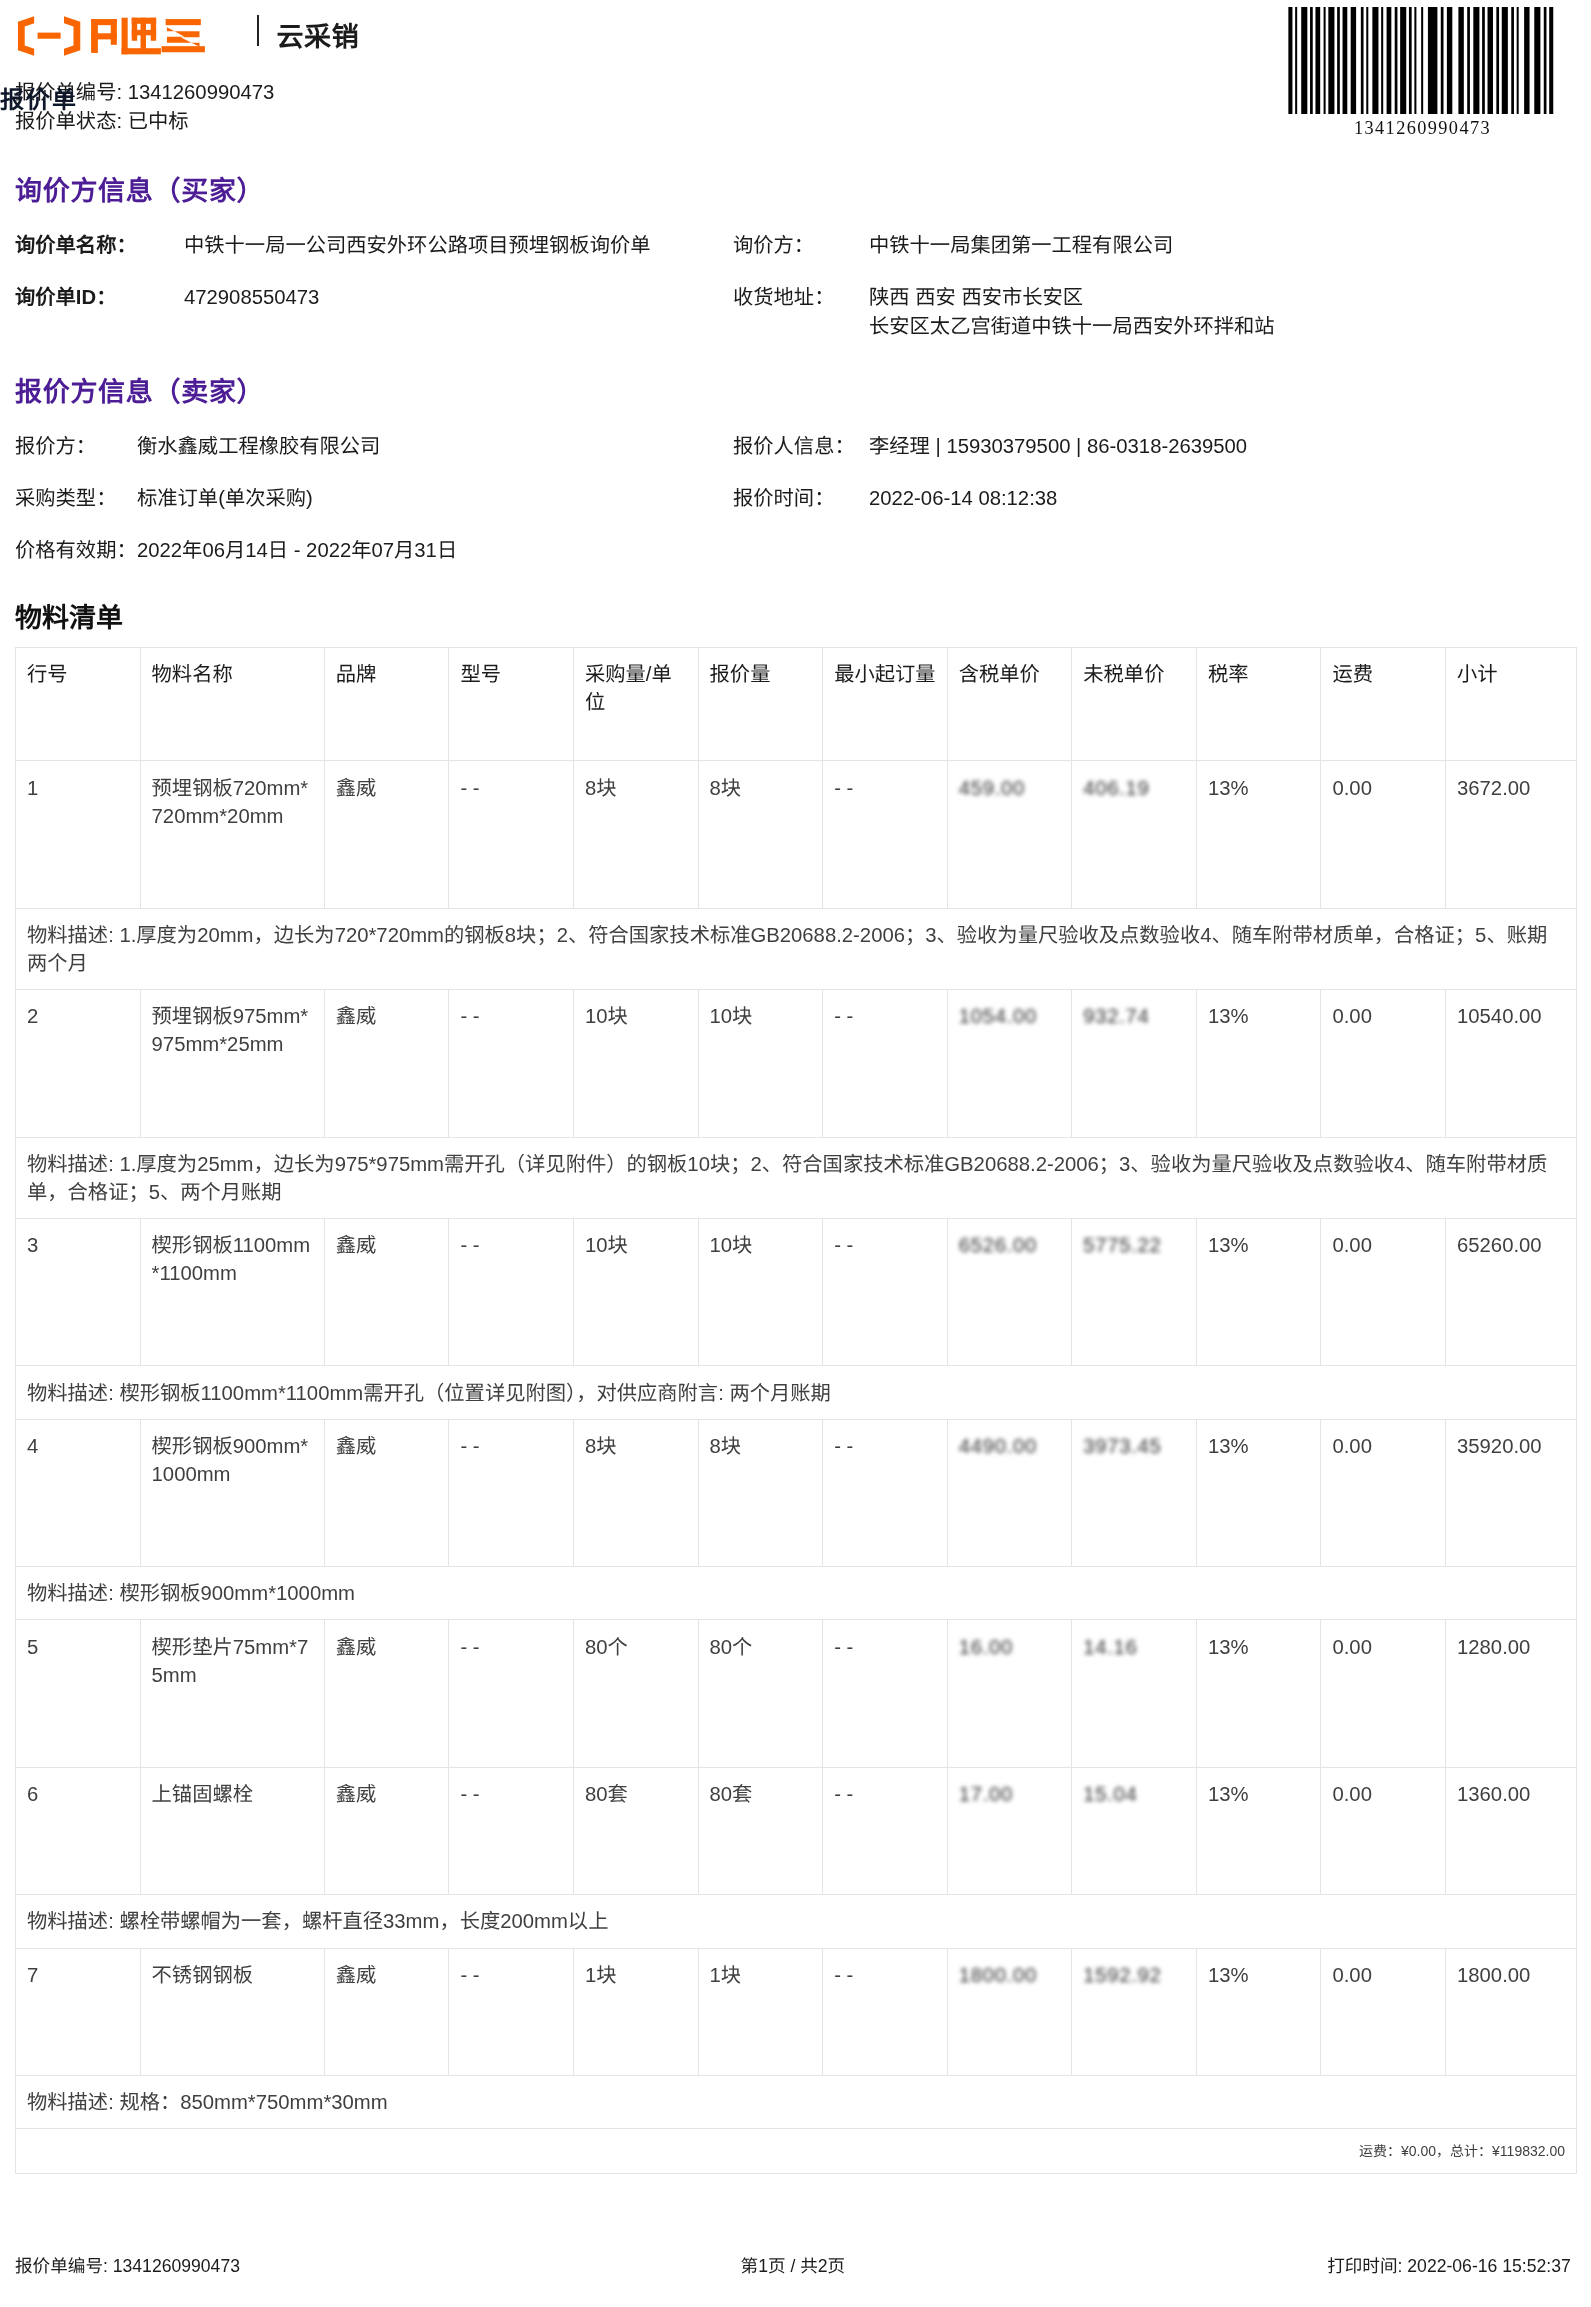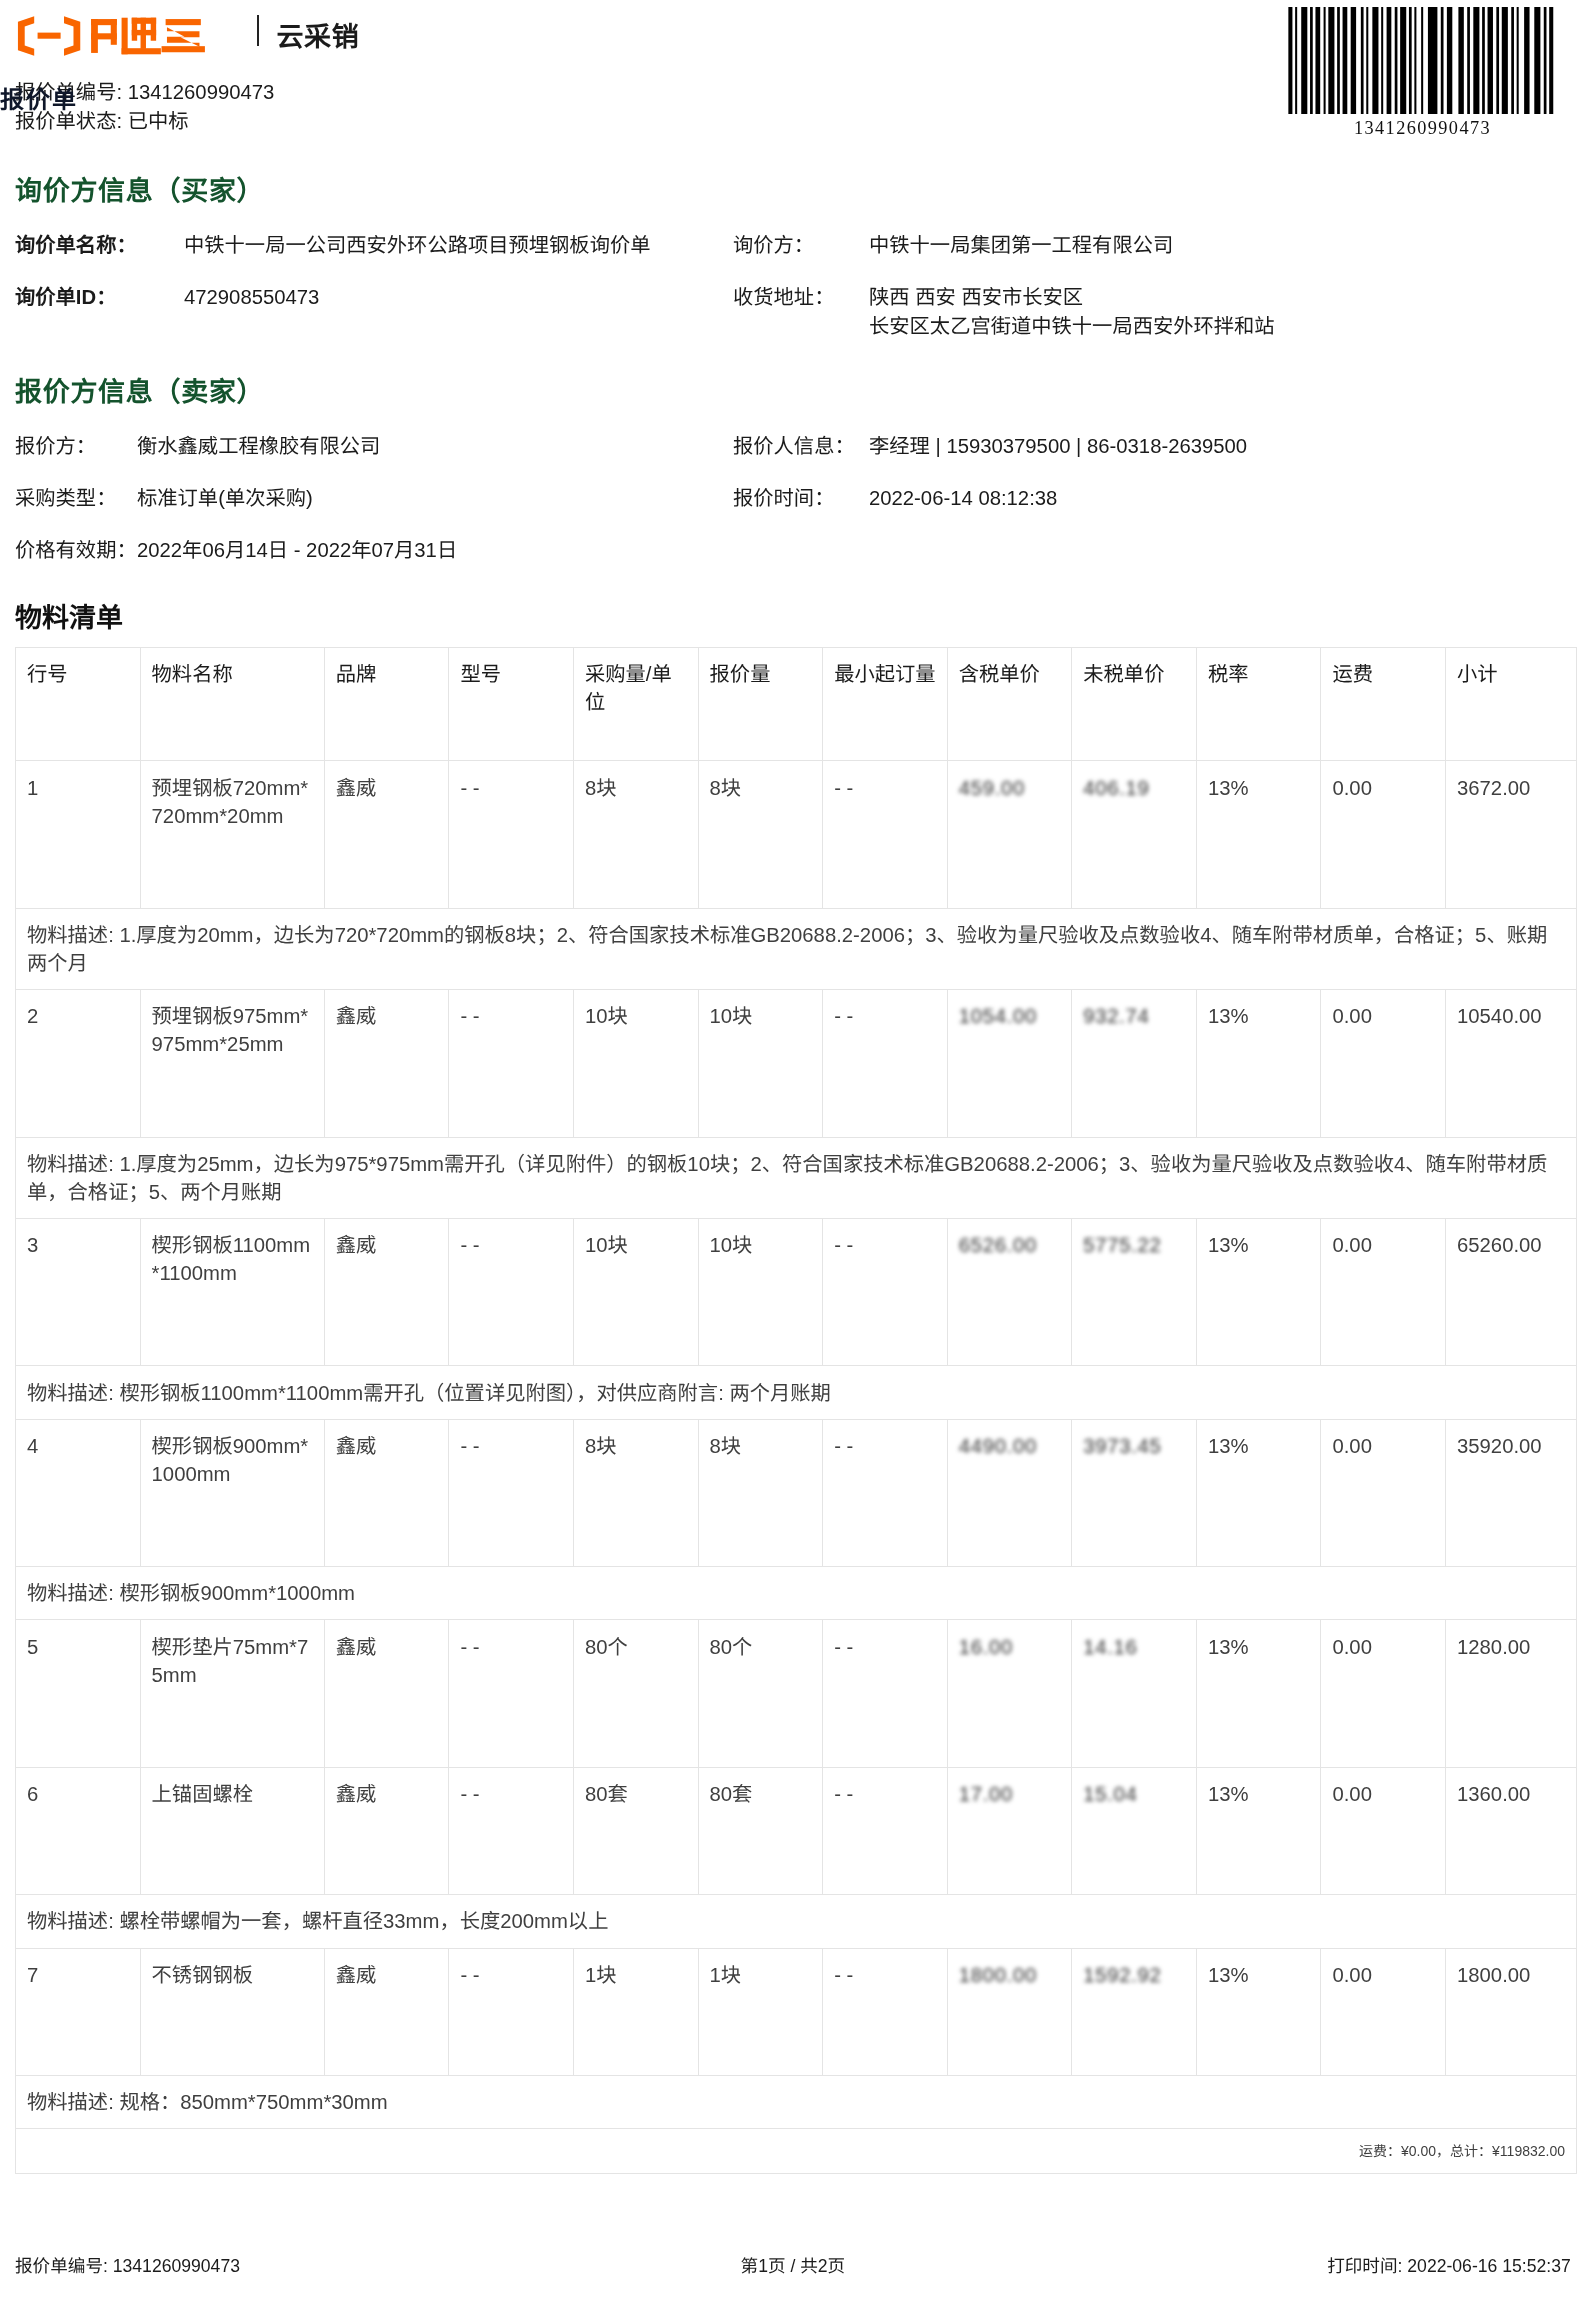--- a/index.html
+++ b/index.html
@@ -81,21 +81,21 @@
     font-size: 18.3px;
     letter-spacing: 1.4px;
     color: #111;
     margin-top: 2.7px;
   }
 
   
   .section-title {
     font-size: 27px;
     font-weight: bold;
-    color: #14532d;
+    color: #4c1d95;
     margin: 0 0 0 15px;
     letter-spacing: 0.7px;
   }
   .info-grid {
     margin: 23px 0 0 15px;
     width: 1559px;
   }
   .info-row {
     display: flex;
     margin-bottom: 23px;

